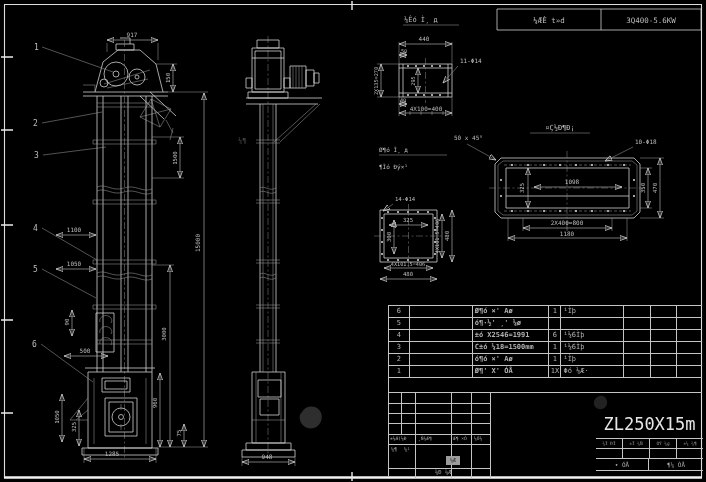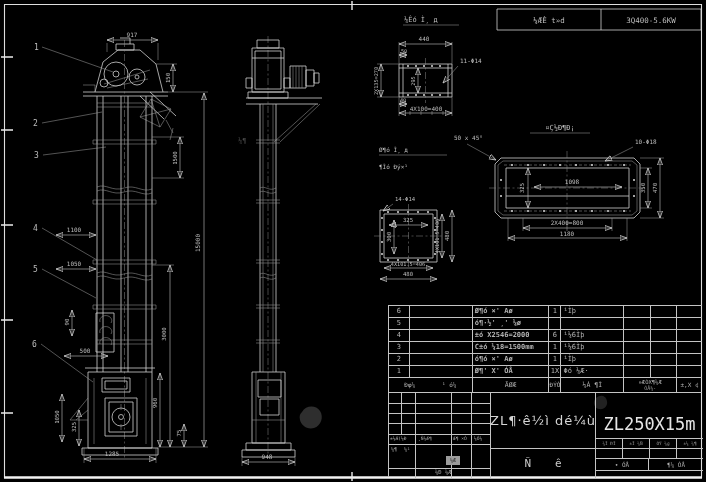--- a/index.html
+++ b/index.html
@@ -280,21 +280,21 @@
     <div class="pc cdesc">ó¶·½' ¸' ¼ø</div>
     <div class="pc cqty"></div>
     <div class="pc cmat"></div>
     <div class="pc c6"></div>
         <div class="pc c7"></div>
         <div class="pc c8"></div>
   </div>
   <div class="prow">
     <div class="pc cnum">4</div>
     <div class="pc c2"></div>
-    <div class="pc cdesc">±ó X2546=2000</div>
+    <div class="pc cdesc">±ó X2546=1991</div>
     <div class="pc cqty">6</div>
     <div class="pc cmat">¹¼6Ìþ</div>
     <div class="pc c6"></div>
         <div class="pc c7"></div>
         <div class="pc c8"></div>
   </div>
   <div class="prow">
     <div class="pc cnum">3</div>
     <div class="pc c2"></div>
     <div class="pc cdesc">C±ó ¼18=1500mm</div>
@@ -316,34 +316,20 @@
   </div>
   <div class="prow">
     <div class="pc cnum">1</div>
     <div class="pc c2"></div>
     <div class="pc cdesc">Ø¶' X' ÓÅ</div>
     <div class="pc cqty">1X</div>
     <div class="pc cmat">Φó ¼Æ·</div>
     <div class="pc c6"></div>
         <div class="pc c7"></div>
         <div class="pc c8"></div>
-  </div>
-  <div class="phead">
-    <div class="pc hc1">
-      <span>Ðφ¼</span>
-      <span>¹ ó¼</span>
-    </div>
-    <div class="pc hc3">ÃØÆ</div>
-    <div class="pc hc4">ÐÝÒ</div>
-    <div class="pc hc5">¼Á ¶Ì</div>
-    <div class="pc hc6">
-      <span>»ÆÒX¶¼Æ</span>
-      <span class="sub">ÓÅ¼·</span>
-    </div>
-    <div class="pc hc7">±,X ¢</div>
   </div>
 </div>
 
 <div class="ov tblock">
   <div class="tb-left">
     <div class="hl" style="left:0;top:10px;width:102px;"></div>
     <div class="hl" style="left:0;top:20px;width:102px;"></div>
     <div class="hl" style="left:0;top:30px;width:102px;"></div>
     <div class="hl" style="left:0;top:41px;width:102px;"></div>
     <div class="hl" style="left:0;top:51px;width:102px;"></div>
@@ -354,27 +340,20 @@
     <div class="vl" style="left:82px;top:0;height:85px;"></div>
     <div class="sigtxt" style="left:1px;top:43px;">±¼Æ(¼Ð</div>
     <div class="sigtxt" style="left:29px;top:43px;">¸Ñ¼Æ¶</div>
     <div class="sigtxt" style="left:64px;top:43px;">Æ¶ ×Ó</div>
     <div class="sigtxt" style="left:85px;top:43px;">¼Ó¼</div>
     <div class="sigtxt" style="left:2px;top:53px;font-size:5px;">¼¶</div>
     <div class="sigtxt" style="left:15px;top:53px;font-size:5px;">¼¹</div>
     <div class="stamp">¼Æ</div>
     <div class="sigtxt" style="left:46px;top:76px;font-size:5.5px;">¼Ð ¼Æ</div>
   </div>
-  <div class="tb-center">
-    <div class="dname">ZL¶·ê½ì dé¼ù</div>
-    <div class="dtype">
-      <span>Ñ</span>
-      <span>ê</span>
-    </div>
-  </div>
   <div class="tb-right">
     <div class="model">ZL250X15m</div>
     <div class="attrrow">
       <div class="a1">¼Ì ÐÌ</div>
       <div class="a2">±Ì ¼Ñ</div>
       <div class="a3">ÓÝ ¼g</div>
       <div class="a4">±¼ ¼¶</div>
     </div>
     <div class="attrrow">
       <div class="a1"></div>

